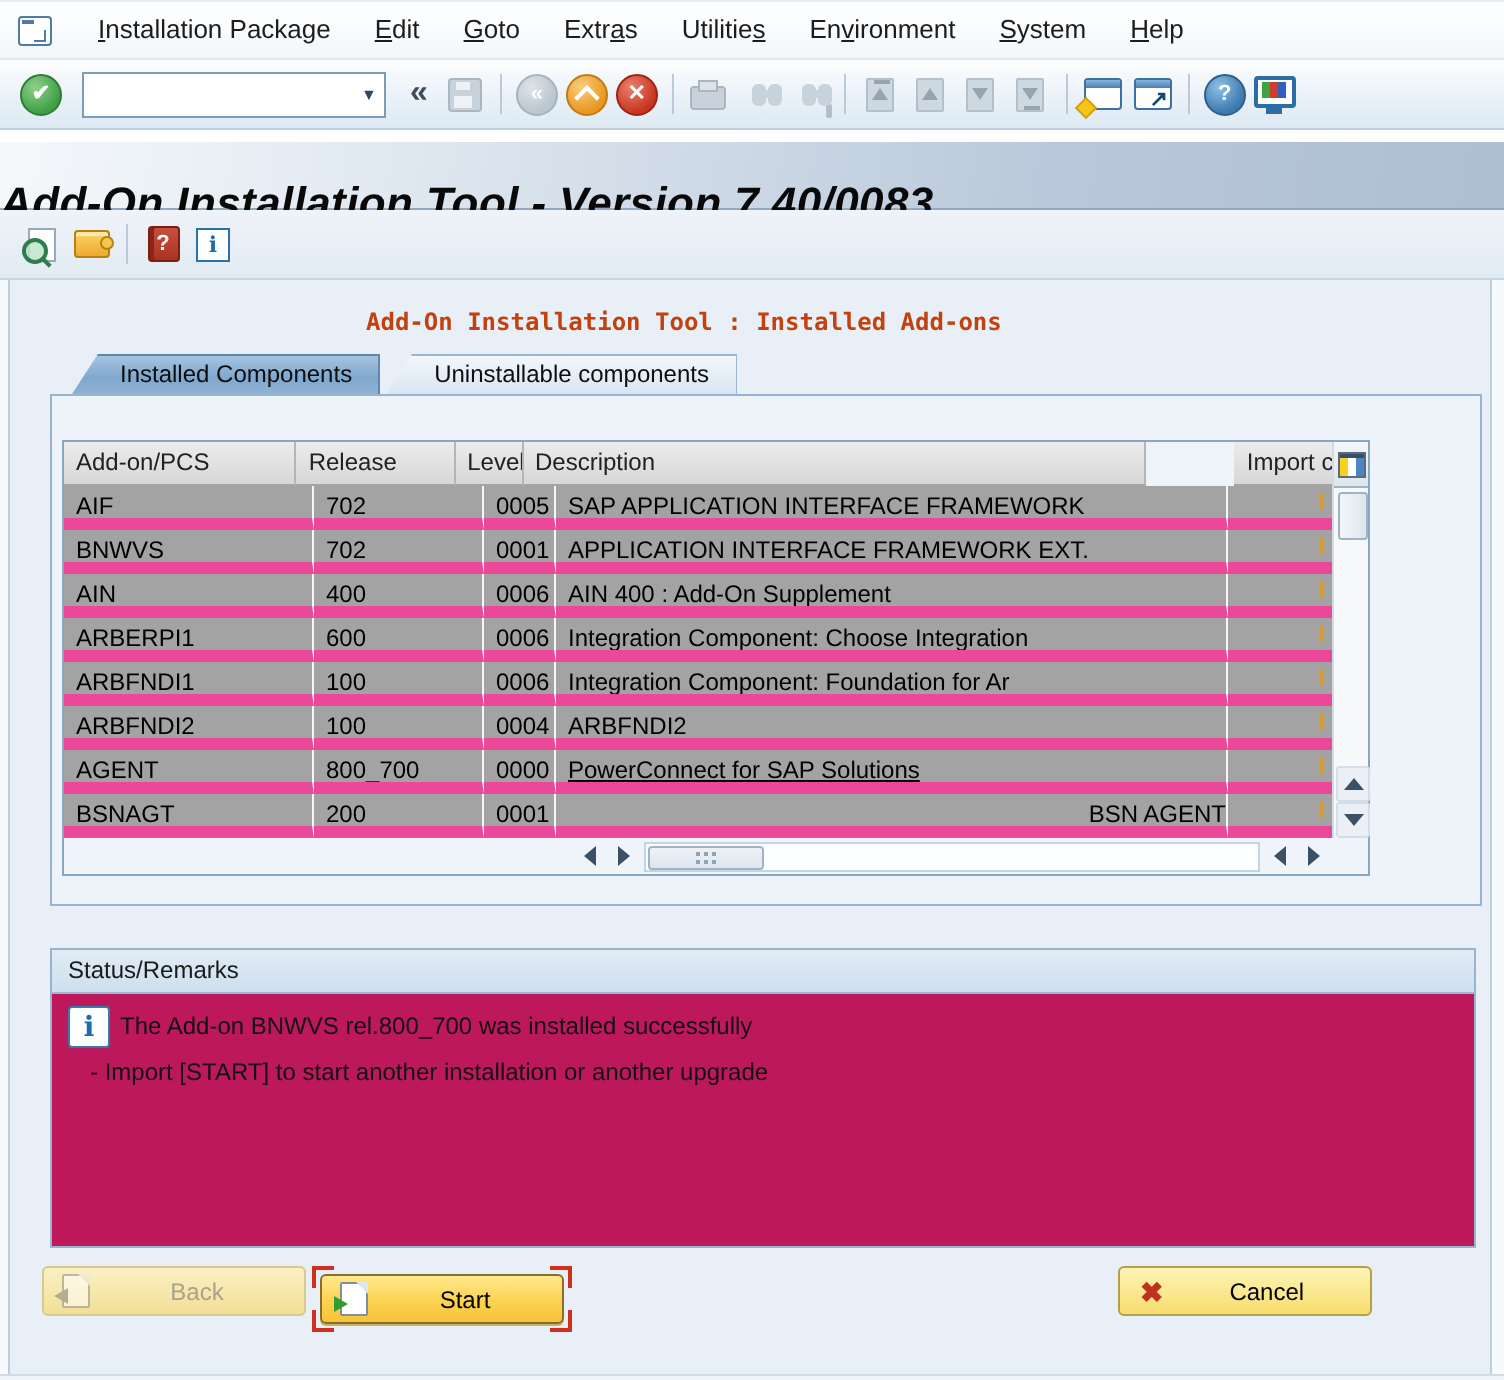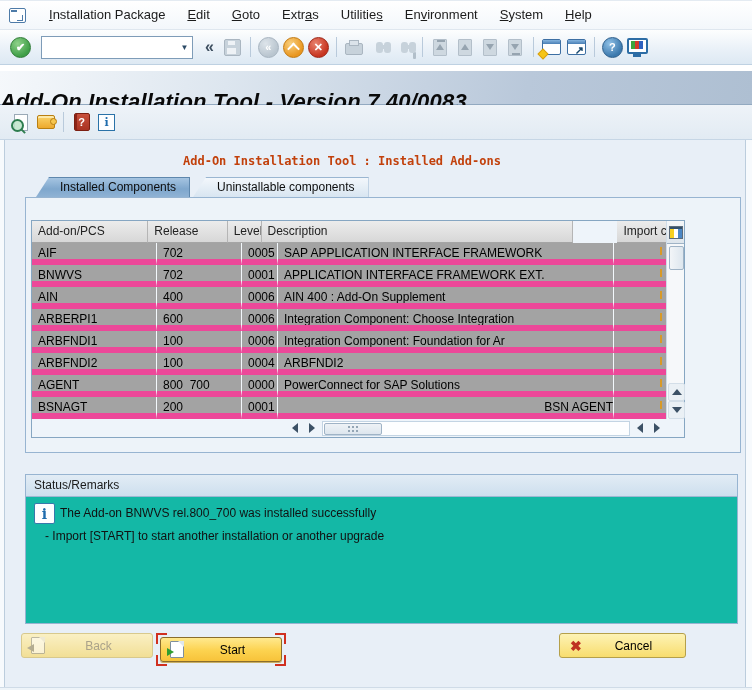--- a/index.html
+++ b/index.html
@@ -131,21 +131,21 @@
   
   .hscroll{position:absolute;left:0;top:198px;width:652px;height:18px;}
   .hbtn{position:absolute;top:1px;width:16px;height:16px;display:flex;align-items:center;justify-content:center;}
   .htrack{position:absolute;left:290px;top:2px;width:306px;height:13px;background:#fdfeff;border:1px solid #c3d4e3;}
   .hthumb{position:absolute;left:1px;top:1px;width:56px;height:10px;background:linear-gradient(180deg,#eef2f6,#dde6ee);
     border:1px solid #9fb3c6;border-radius:2px;}
   .grip{position:absolute;left:23px;top:2px;width:2px;height:2px;background:#93a5b5;
     box-shadow:4px 0 #93a5b5,8px 0 #93a5b5,0 4px #93a5b5,4px 4px #93a5b5,8px 4px #93a5b5;}
   
   .statusbox{position:absolute;left:25px;top:334px;width:713px;height:150px;box-sizing:border-box;
-    border:1px solid #97b4d1;background:#14b8a6;}
+    border:1px solid #97b4d1;background:#be185d;}
   .statushead{height:21px;line-height:21px;font-size:12px;color:#1a1a1a;padding-left:8px;
     background:linear-gradient(180deg,#e2ecf5,#cddfee);border-bottom:1px solid #9db8d2;}
   .statusbody{position:relative;height:127px;}
   .infobox{position:absolute;left:8px;top:6px;width:19px;height:19px;background:#fdfeff;border:1px solid #3779ab;
     border-radius:2px;display:flex;align-items:center;justify-content:center;
     color:#1f6cad;font-weight:bold;font-size:14px;font-family:"DejaVu Serif",serif;}
   .msg1{position:absolute;left:34px;top:9px;font-size:12px;color:#111;}
   .msg2{position:absolute;left:19px;top:32px;font-size:12px;color:#111;}
   
   .btn{position:absolute;height:25px;box-sizing:border-box;border-radius:3px;display:flex;align-items:center;
@@ -364,21 +364,21 @@
               <div class="td" style="width: 36px;">0004</div>
               <div class="td" style="width: 336px;">ARBFNDI2</div>
               <div class="td import" style="width: 52px; border-right: none;">
                 <span class="tick"></span>
               </div>
             </div>
             <div class="trow">
               <div class="td" style="width: 125px;">AGENT</div>
               <div class="td" style="width: 85px;">800_700</div>
               <div class="td" style="width: 36px;">0000</div>
-              <div class="td" style="width: 336px;">PowerConnect for SAP Solutions</div>
+              <div class="td" style="width: 336px; text-decoration: underline;">PowerConnect for SAP Solutions</div>
               <div class="td import" style="width: 52px; border-right: none;">
                 <span class="tick"></span>
               </div>
             </div>
             <div class="trow">
               <div class="td" style="width: 125px;">BSNAGT</div>
               <div class="td" style="width: 85px;">200</div>
               <div class="td" style="width: 36px;">0001</div>
               <div class="td" style="width: 336px; text-align: right;">BSN AGENT</div>
               <div class="td import" style="width: 52px; border-right: none;">

